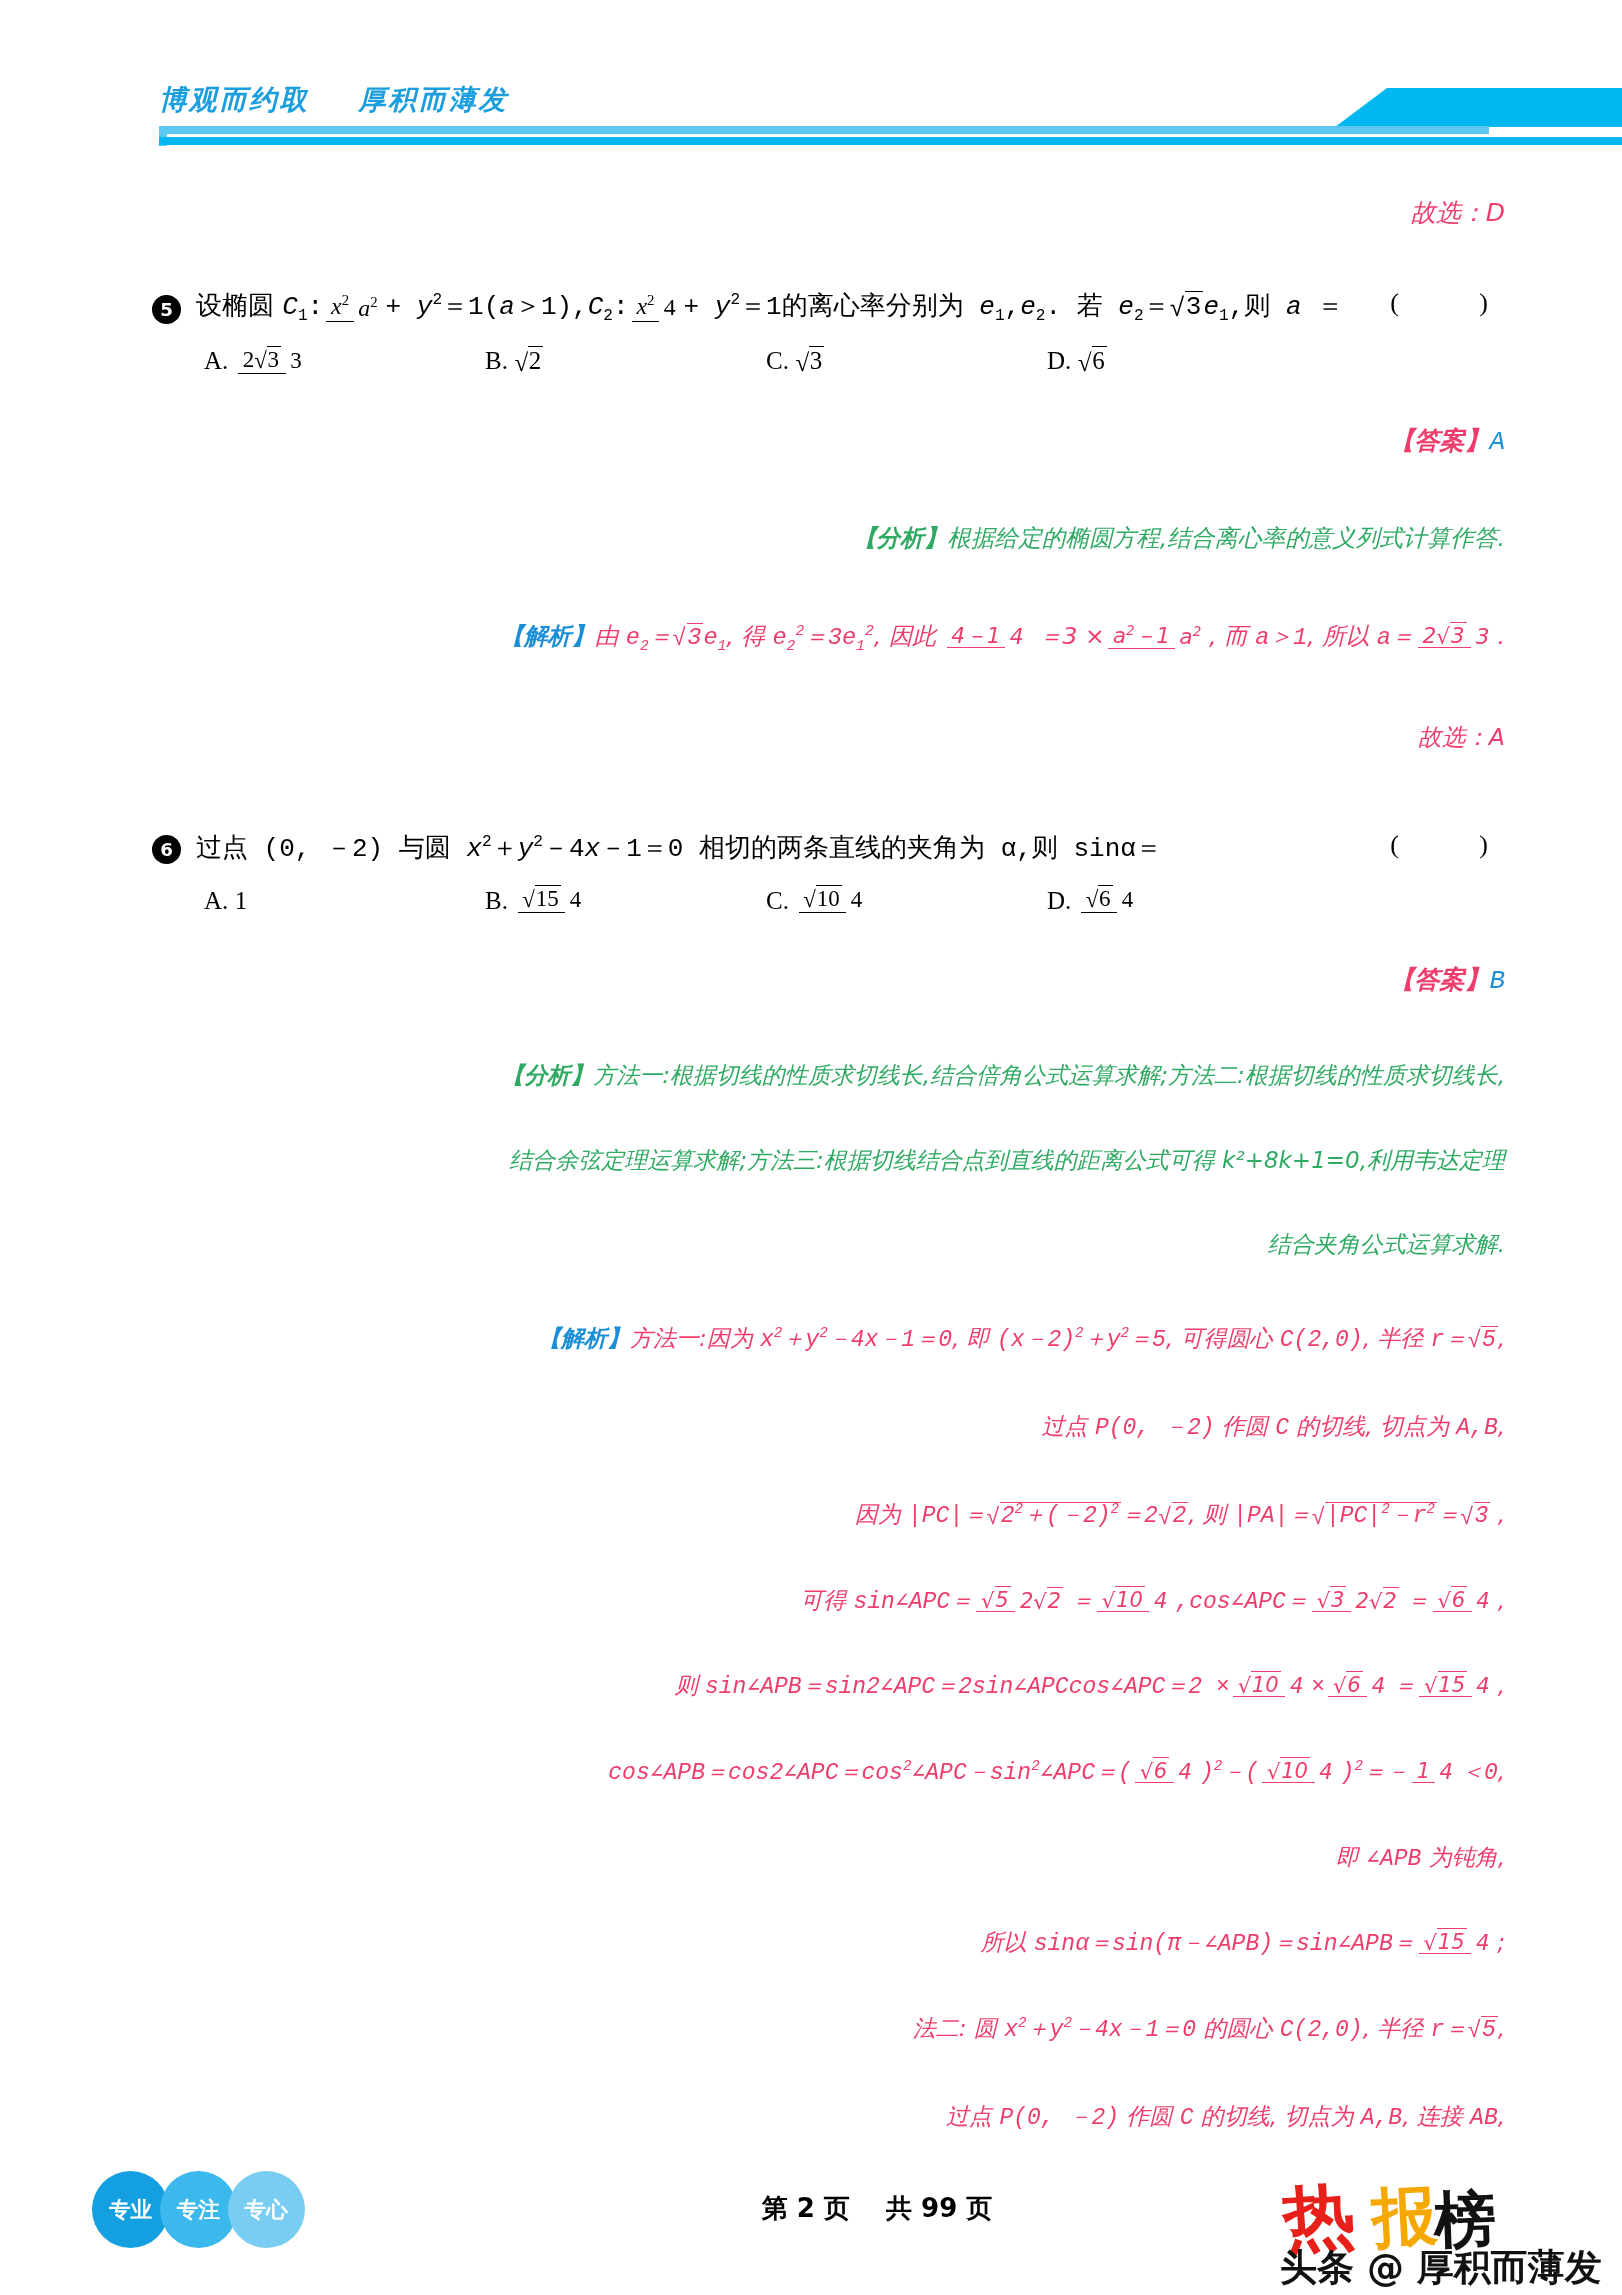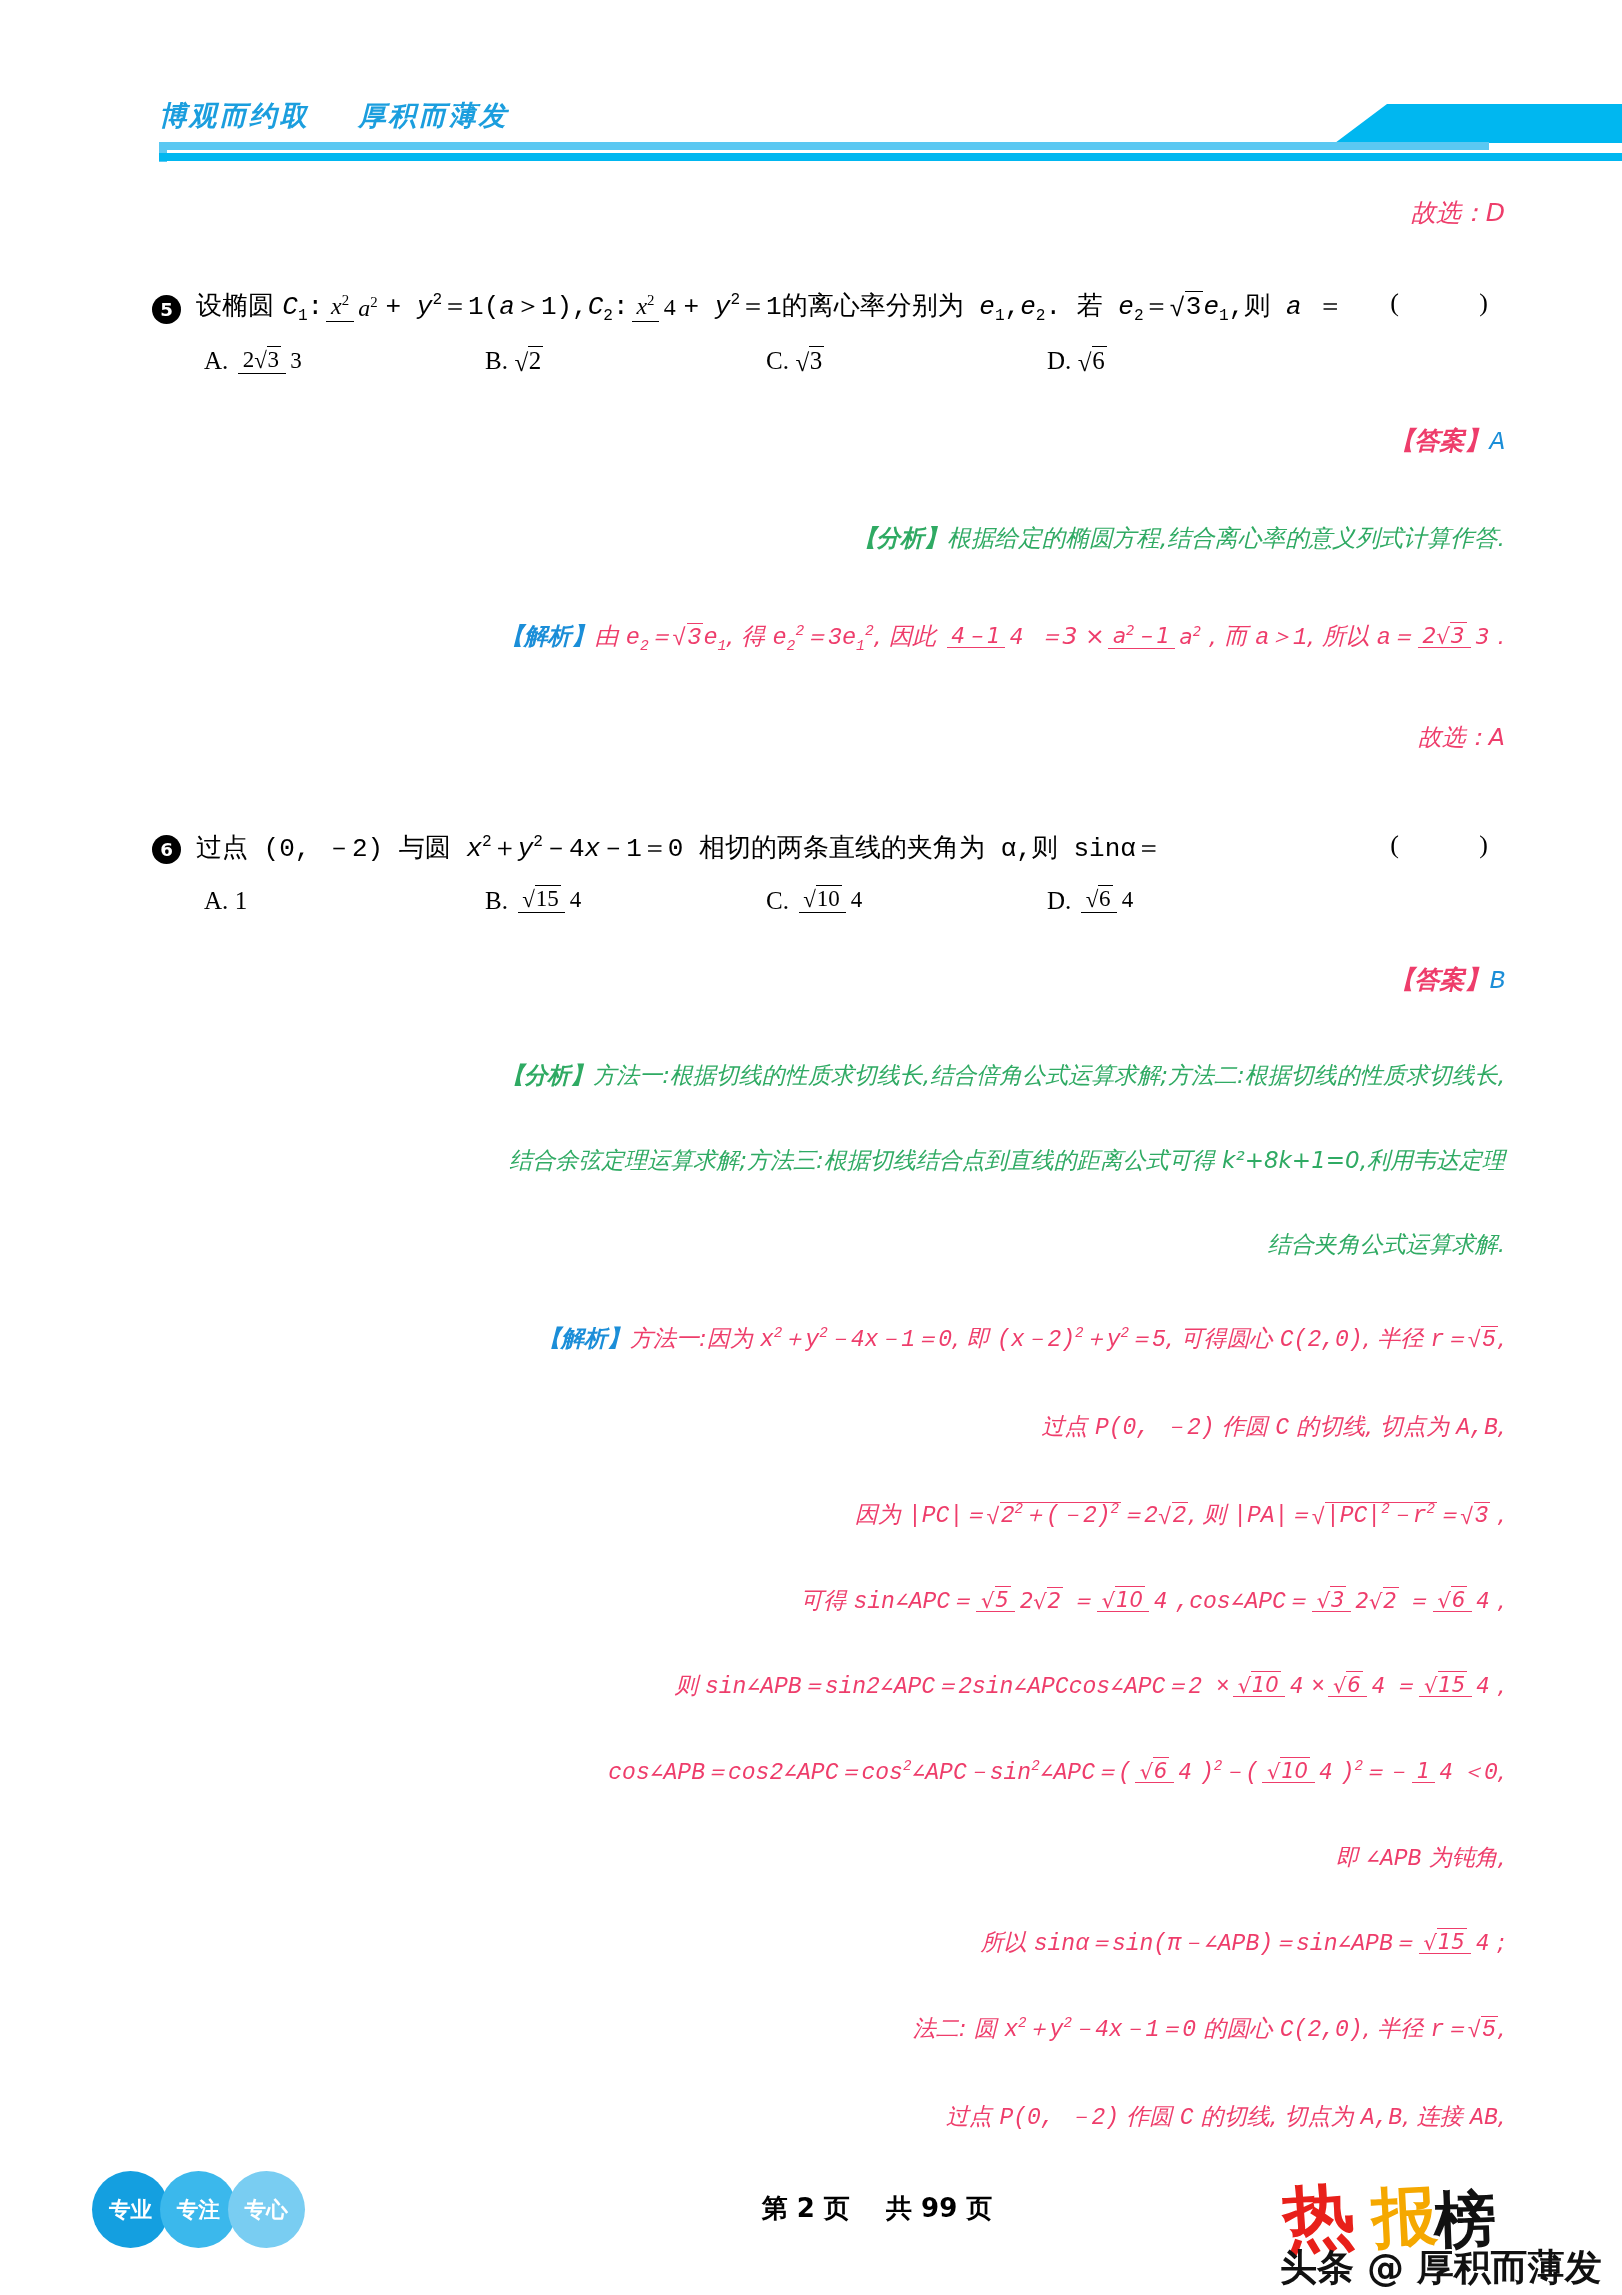--- a/index.html
+++ b/index.html
@@ -12,21 +12,21 @@
     width: 1623px;
     height: 2295px;
     background: #fff;
     font-family: "Liberation Serif", "DejaVu Serif", serif;
     overflow: hidden;
   }
 
   
   .header {
     position: absolute;
-    top: 16px; left: 0;
+    top: 0; left: 0;
     width: 1623px;
     height: 157px;
   }
   .header-motto {
     position: absolute;
     left: 159px;
     top: 82px;
     font-family: "DejaVu Sans", sans-serif;
     font-weight: bold;
     font-style: italic;

